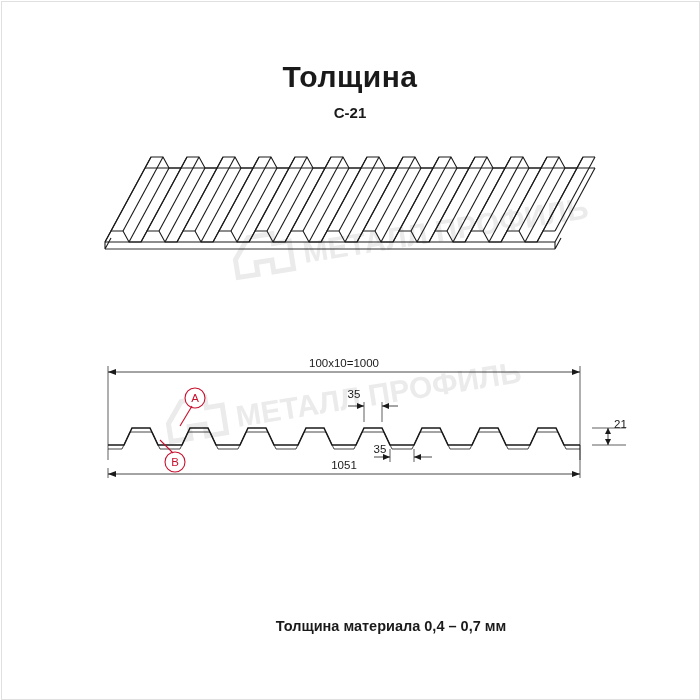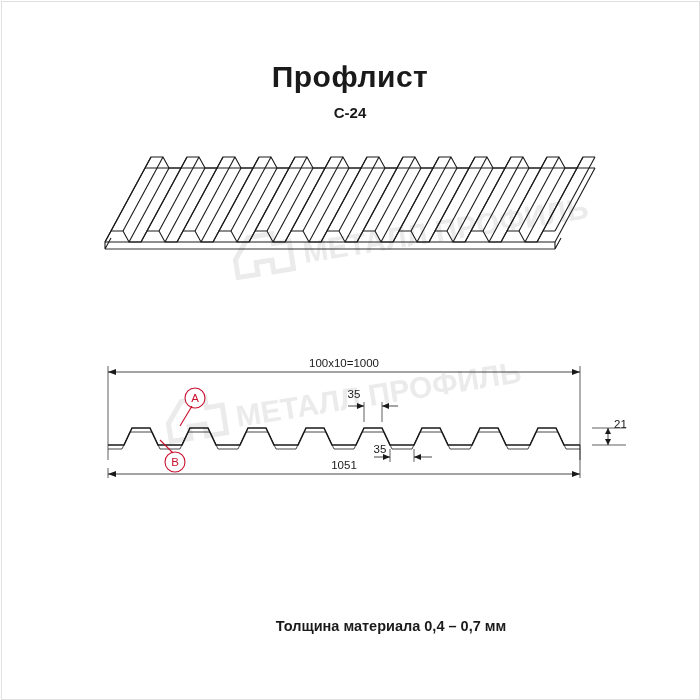--- a/index.html
+++ b/index.html
@@ -103,22 +103,22 @@
       <text x="68" y="36" font-size="30" font-weight="bold" fill="#ebebeb">МЕТАЛЛ ПРОФИЛЬ</text>
     </g>
     <g transform="translate(165,402) rotate(-9)">
       <g>
         <path d="M0,22 L16,2 L40,2 L40,12 L56,12 L56,40 L36,40 L36,28 L20,28 L20,40 L0,40 Z" fill="none" stroke="#ebebeb" stroke-width="5"></path>
       </g>
       <text x="68" y="36" font-size="30" font-weight="bold" fill="#ebebeb">МЕТАЛЛ ПРОФИЛЬ</text>
     </g>
   </svg>
 
-  <div class="title">Профлист</div>
-  <div class="subtitle">С-24</div>
+  <div class="title">Толщина</div>
+  <div class="subtitle">С-21</div>
 
   <div class="iso-wrap">
     <svg width="530" height="130" viewBox="0 0 530 130">
       <g fill="none" stroke="#1a1a1a" stroke-width="1.1" stroke-linejoin="miter">
 
         <path d="M60,18 L510,18"></path>
         <path d="M20,92 L470,92"></path>
 
         <path d="M60,18 L20,92"></path>
         <path d="M510,18 L470,92"></path>

